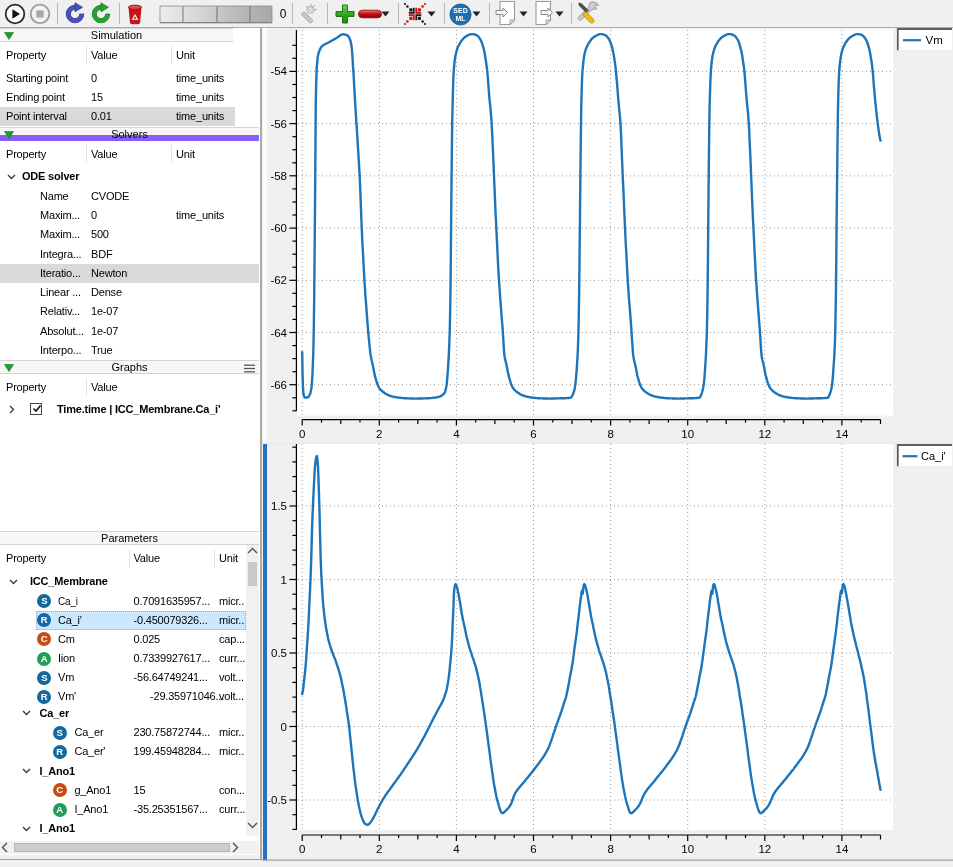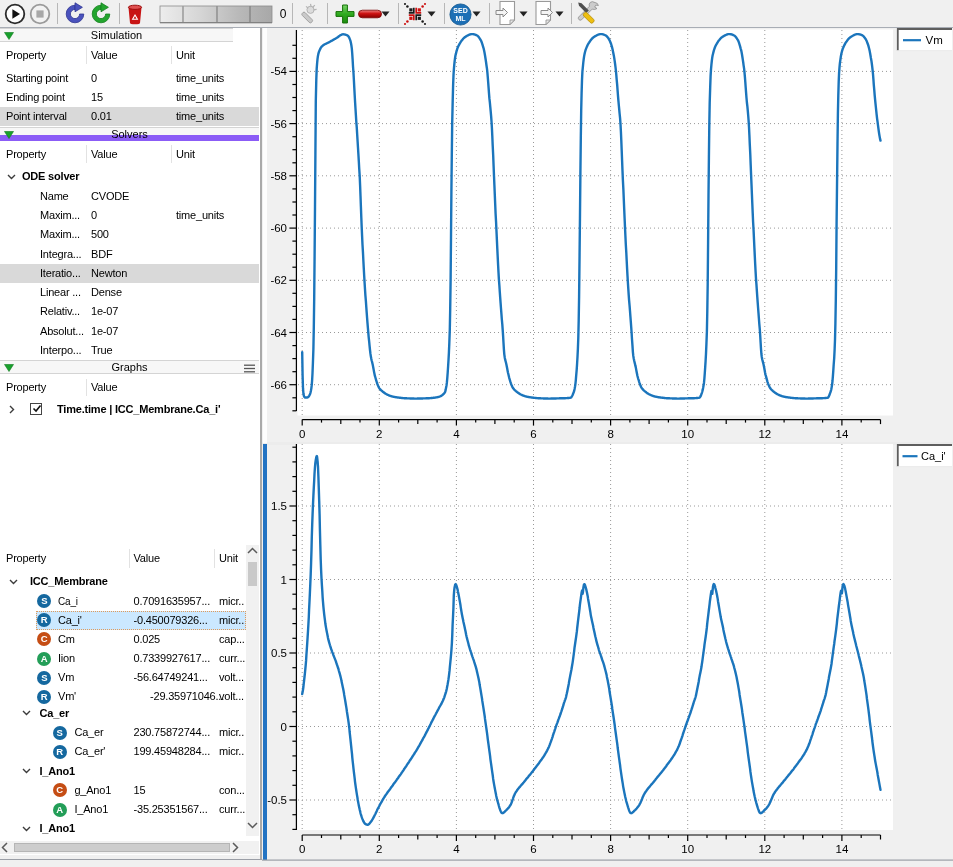--- a/index.html
+++ b/index.html
@@ -188,21 +188,21 @@
 <div style="position:absolute;left:0;top:68.5px;width:259px;height:19.3px;">
       <div style="position:absolute;left:6px;top:0;height:19.3px;line-height:19.3px;font-size:11px;letter-spacing:-0.2px;font-weight:normal;color:#000;white-space:nowrap">Starting point</div>
       <div style="position:absolute;left:91px;top:0;height:19.3px;line-height:19.3px;font-size:11px;letter-spacing:-0.2px;font-weight:normal;color:#000;white-space:nowrap">0</div>
       <div style="position:absolute;left:176px;top:0;height:19.3px;line-height:19.3px;font-size:11px;letter-spacing:-0.2px;font-weight:normal;color:#000;white-space:nowrap">time_units</div>
     </div>
 <div style="position:absolute;left:0;top:87.8px;width:259px;height:19.3px;">
       <div style="position:absolute;left:6px;top:0;height:19.3px;line-height:19.3px;font-size:11px;letter-spacing:-0.2px;font-weight:normal;color:#000;white-space:nowrap">Ending point</div>
       <div style="position:absolute;left:91px;top:0;height:19.3px;line-height:19.3px;font-size:11px;letter-spacing:-0.2px;font-weight:normal;color:#000;white-space:nowrap">15</div>
       <div style="position:absolute;left:176px;top:0;height:19.3px;line-height:19.3px;font-size:11px;letter-spacing:-0.2px;font-weight:normal;color:#000;white-space:nowrap">time_units</div>
     </div>
-<div style="position:absolute;left:0;top:107.1px;width:259px;height:19.3px;background:#d9d9d9;">
+<div style="position:absolute;left:0;top:107.1px;width:235px;height:19.3px;background:#d9d9d9;">
       <div style="position:absolute;left:6px;top:0;height:19.3px;line-height:19.3px;font-size:11px;letter-spacing:-0.2px;font-weight:normal;color:#000;white-space:nowrap">Point interval</div>
       <div style="position:absolute;left:91px;top:0;height:19.3px;line-height:19.3px;font-size:11px;letter-spacing:-0.2px;font-weight:normal;color:#000;white-space:nowrap">0.01</div>
       <div style="position:absolute;left:176px;top:0;height:19.3px;line-height:19.3px;font-size:11px;letter-spacing:-0.2px;font-weight:normal;color:#000;white-space:nowrap">time_units</div>
     </div>
 <div style="position:absolute;left:0;top:126.5px;width:259px;height:14px;background:#f7f7f7;border-top:1px solid #d4d4d4;border-bottom:6px solid #8b5cf6;box-sizing:border-box">
       <svg width="10" height="8" style="position:absolute;left:4px;top:3px" viewBox="0 0 10 8">
         <path d="M0.5 0.5 h9 l-4.5 7 Z" fill="#18a02c" stroke="#0d7a1d" stroke-width="0.6"></path>
       </svg>
       <div style="position:absolute;left:0;right:0;top:0;height:14px;line-height:13px;text-align:center;font-size:11px;color:#000">Solvers</div>
     </div>
@@ -278,20 +278,23 @@
       <svg width="6" height="9" style="position:absolute;left:9px;top:5.15px" viewBox="0 0 6 9">
         <path d="M1 1 L4.5 4.5 L1 8" fill="none" stroke="#3c3c3c" stroke-width="1.4"></path>
       </svg>
       <div style="position:absolute;left:57px;top:0;height:19.3px;line-height:19.3px;font-size:11px;letter-spacing:-0.2px;font-weight:bold;color:#000;white-space:nowrap">Time.time | ICC_Membrane.Ca_i'</div>
     </div>
 <div style="position:absolute;left:30px;top:402.5px;width:12px;height:12px;border:1.4px solid #444;background:#fff;box-sizing:border-box"></div>
 <svg width="10" height="9" style="position:absolute;left:31.5px;top:404px" viewBox="0 0 10 9">
       <path d="M1.5 4.5 L4 7 L8.5 1.5" fill="none" stroke="#111" stroke-width="1.6"></path>
     </svg>
 <div style="position:absolute;left:0;top:419px;width:259px;height:111px;background:#fff"></div>
+<div style="position:absolute;left:0;top:530.5px;width:259px;height:14px;background:#f7f7f7;border-top:1px solid #d4d4d4;border-bottom:1px solid #d4d4d4;box-sizing:border-box">
+      <div style="position:absolute;left:0;right:0;top:0;height:14px;line-height:13px;text-align:center;font-size:11px;color:#000">Parameters</div>
+    </div>
 <div style="position:absolute;left:0;top:545px;width:259px;height:27px;background:#fff;box-sizing:border-box">
       <div style="position:absolute;left:6px;top:0;height:27px;line-height:27px;font-size:11px;letter-spacing:-0.2px;color:#000">Property</div>
       <div style="position:absolute;left:128.5px;top:4px;bottom:4px;width:1px;background:#e2e2e2"></div>
       <div style="position:absolute;left:133.5px;top:0;height:27px;line-height:27px;font-size:11px;letter-spacing:-0.2px;color:#000">Value</div>
       <div style="position:absolute;left:214px;top:4px;bottom:4px;width:1px;background:#e2e2e2"></div>
       <div style="position:absolute;left:219px;top:0;height:27px;line-height:27px;font-size:11px;letter-spacing:-0.2px;color:#000">Unit</div>
     </div>
 <div style="position:absolute;left:0;top:572.35px;width:259px;height:19.3px;">
       <svg width="9" height="6" style="position:absolute;left:9px;top:6.65px" viewBox="0 0 9 6">
         <path d="M1 1 L4.5 4.5 L8 1" fill="none" stroke="#3c3c3c" stroke-width="1.4"></path>

